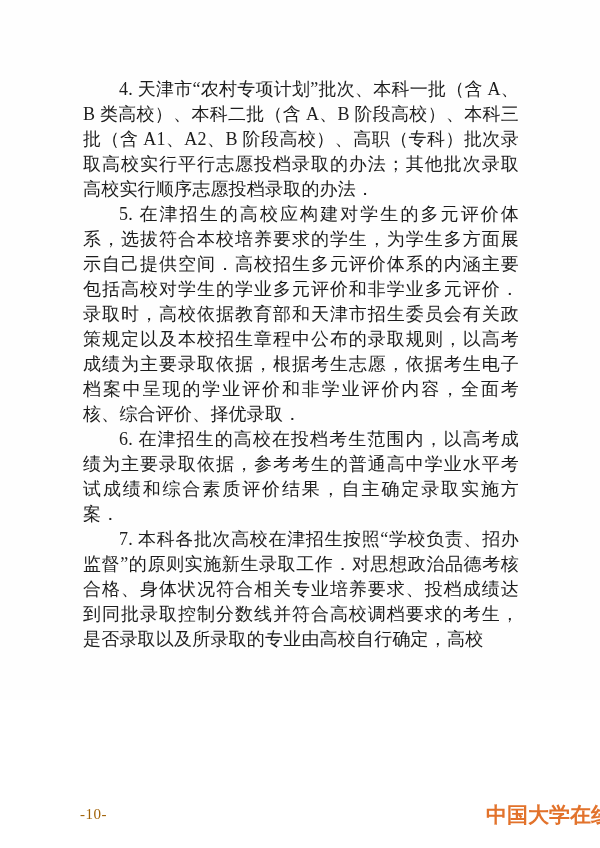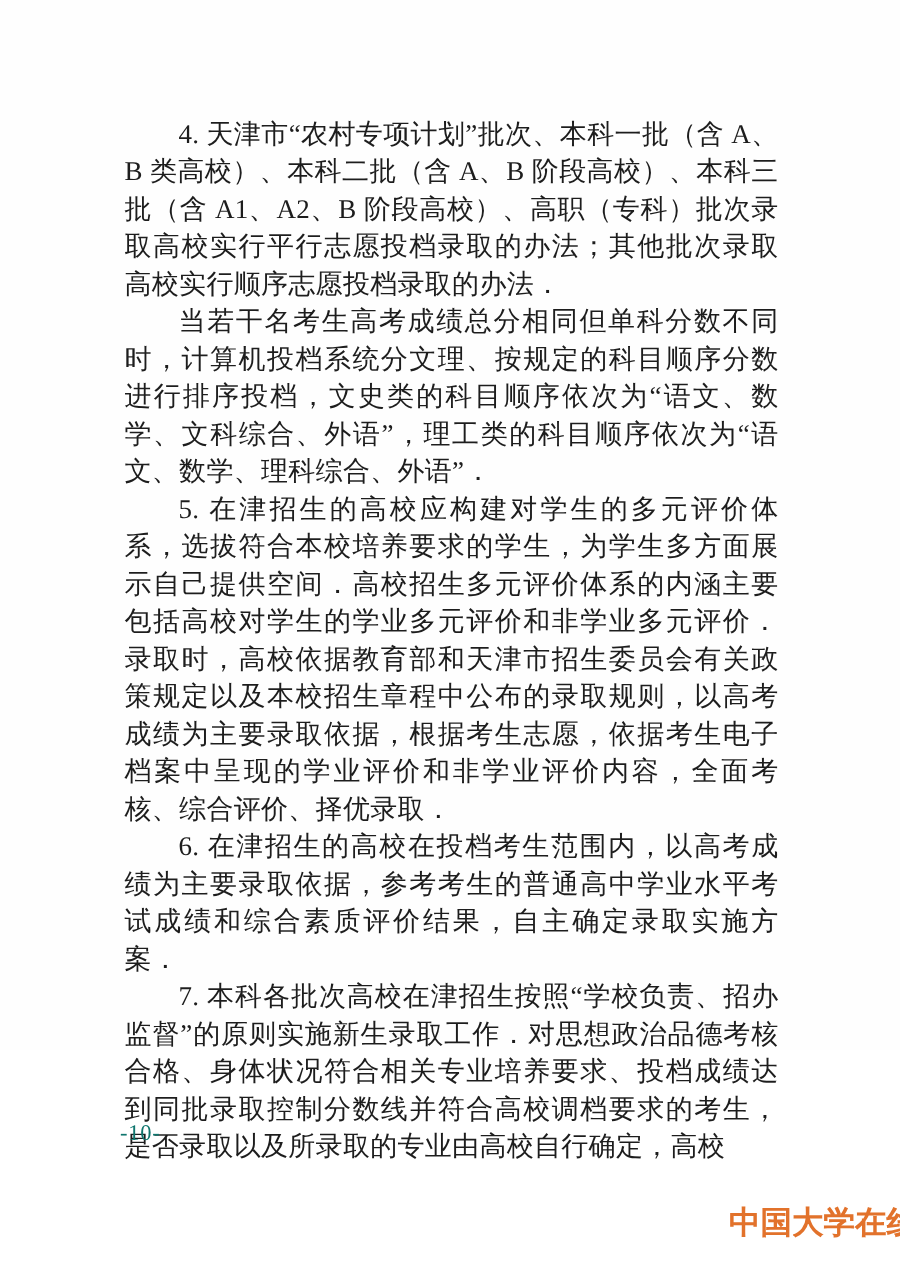--- a/index.html
+++ b/index.html
@@ -30,44 +30,43 @@
     letter-spacing: 0.2px;
   }
   .text-block p {
     margin: 0;
     padding: 0;
     text-indent: 2em;
   }
   .page-number {
     position: absolute;
     left: 80px;
-    top: 748px;
+    top: 806px;
     font-size: 15px;
-    color: #0f766e;
+    color: #a16207;
     letter-spacing: 0.5px;
   }
   .watermark {
     position: absolute;
     left: 454px;
     top: 801px;
     font-size: 21px;
     font-weight: bold;
     font-family: "Liberation Sans", "DejaVu Sans", sans-serif;
     white-space: nowrap;
     padding-left: 32px;
   }
 </style>
 </head>
 <body>
 
 <div class="page">
 
   <div class="text-block">
       <p>4. 天津市“农村专项计划”批次、本科一批（含 A、B 类高校）、本科二批（含 A、B 阶段高校）、本科三批（含 A1、A2、B 阶段高校）、高职（专科）批次录取高校实行平行志愿投档录取的办法；其他批次录取高校实行顺序志愿投档录取的办法．</p>
-      <p>当若干名考生高考成绩总分相同但单科分数不同时，计算机投档系统分文理、按规定的科目顺序分数进行排序投档，文史类的科目顺序依次为“语文、数学、文科综合、外语”，理工类的科目顺序依次为“语文、数学、理科综合、外语”．</p>
       <p>5. 在津招生的高校应构建对学生的多元评价体系，选拔符合本校培养要求的学生，为学生多方面展示自己提供空间．高校招生多元评价体系的内涵主要包括高校对学生的学业多元评价和非学业多元评价．录取时，高校依据教育部和天津市招生委员会有关政策规定以及本校招生章程中公布的录取规则，以高考成绩为主要录取依据，根据考生志愿，依据考生电子档案中呈现的学业评价和非学业评价内容，全面考核、综合评价、择优录取．</p>
       <p>6. 在津招生的高校在投档考生范围内，以高考成绩为主要录取依据，参考考生的普通高中学业水平考试成绩和综合素质评价结果，自主确定录取实施方案．</p>
       <p>7. 本科各批次高校在津招生按照“学校负责、招办监督”的原则实施新生录取工作．对思想政治品德考核合格、身体状况符合相关专业培养要求、投档成绩达到同批录取控制分数线并符合高校调档要求的考生，是否录取以及所录取的专业由高校自行确定，高校</p>
     </div>
 
   <div class="page-number">-10-</div>
 
   <div class="watermark" style="color: rgb(226, 114, 43);">中国大学在线</div>
 
 </div>

